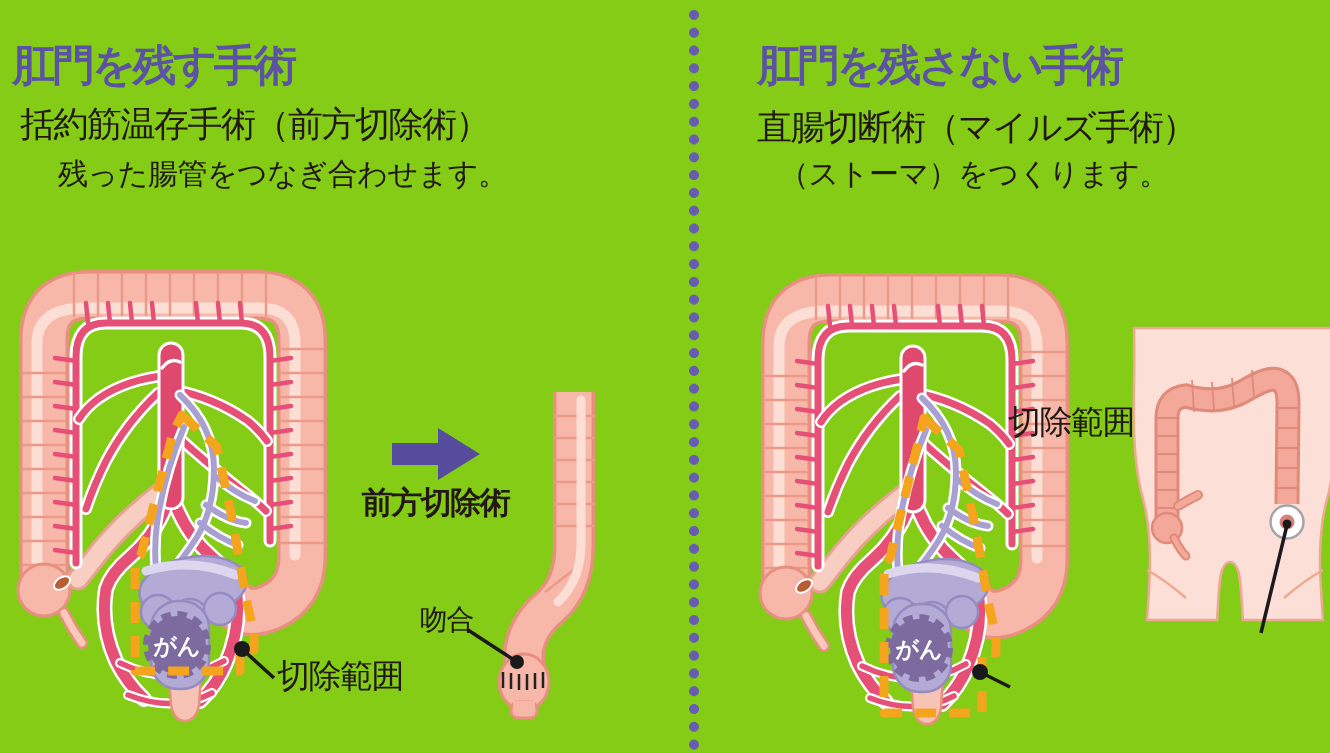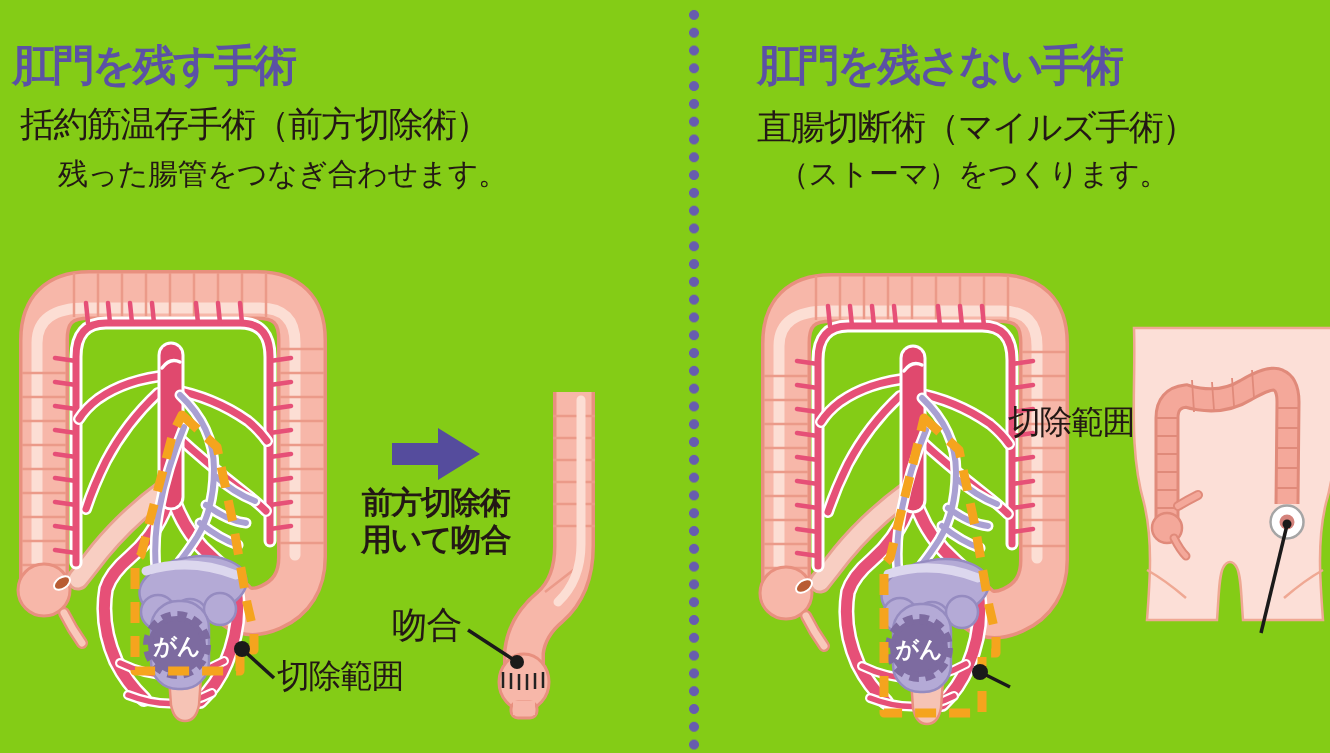--- a/index.html
+++ b/index.html
@@ -129,23 +129,22 @@
       </g>
 
       <g>
         <line x1="468" y1="372" x2="514" y2="402" stroke="#1a1a1a" stroke-width="3.5"></line>
         <circle cx="517" cy="404" r="7" fill="#1a1a1a"></circle>
       </g>
     </svg>
 
     <div class="note" style="left:328px;top:484px;width:215px">
       <div>前方切除術</div>
-      <div>用いて吻合</div>
     </div>
-    <div class="lab" style="left:392px;top:601px;font-size:36px">吻合</div>
+    <div class="lab" style="left:420px;top:601px;font-size:28px">吻合</div>
     <div class="lab" style="left:277px;top:654px">切除範囲</div>
   </section>
 
   <div class="divider"></div>
 
   <section class="panel panel-right">
     <h1 class="title">肛門を残さない手術</h1>
     <h2 class="subtitle">直腸切断術（マイルズ手術）</h2>
     <div class="desc">
       <div class="cont">（ストーマ）をつくります。</div>

